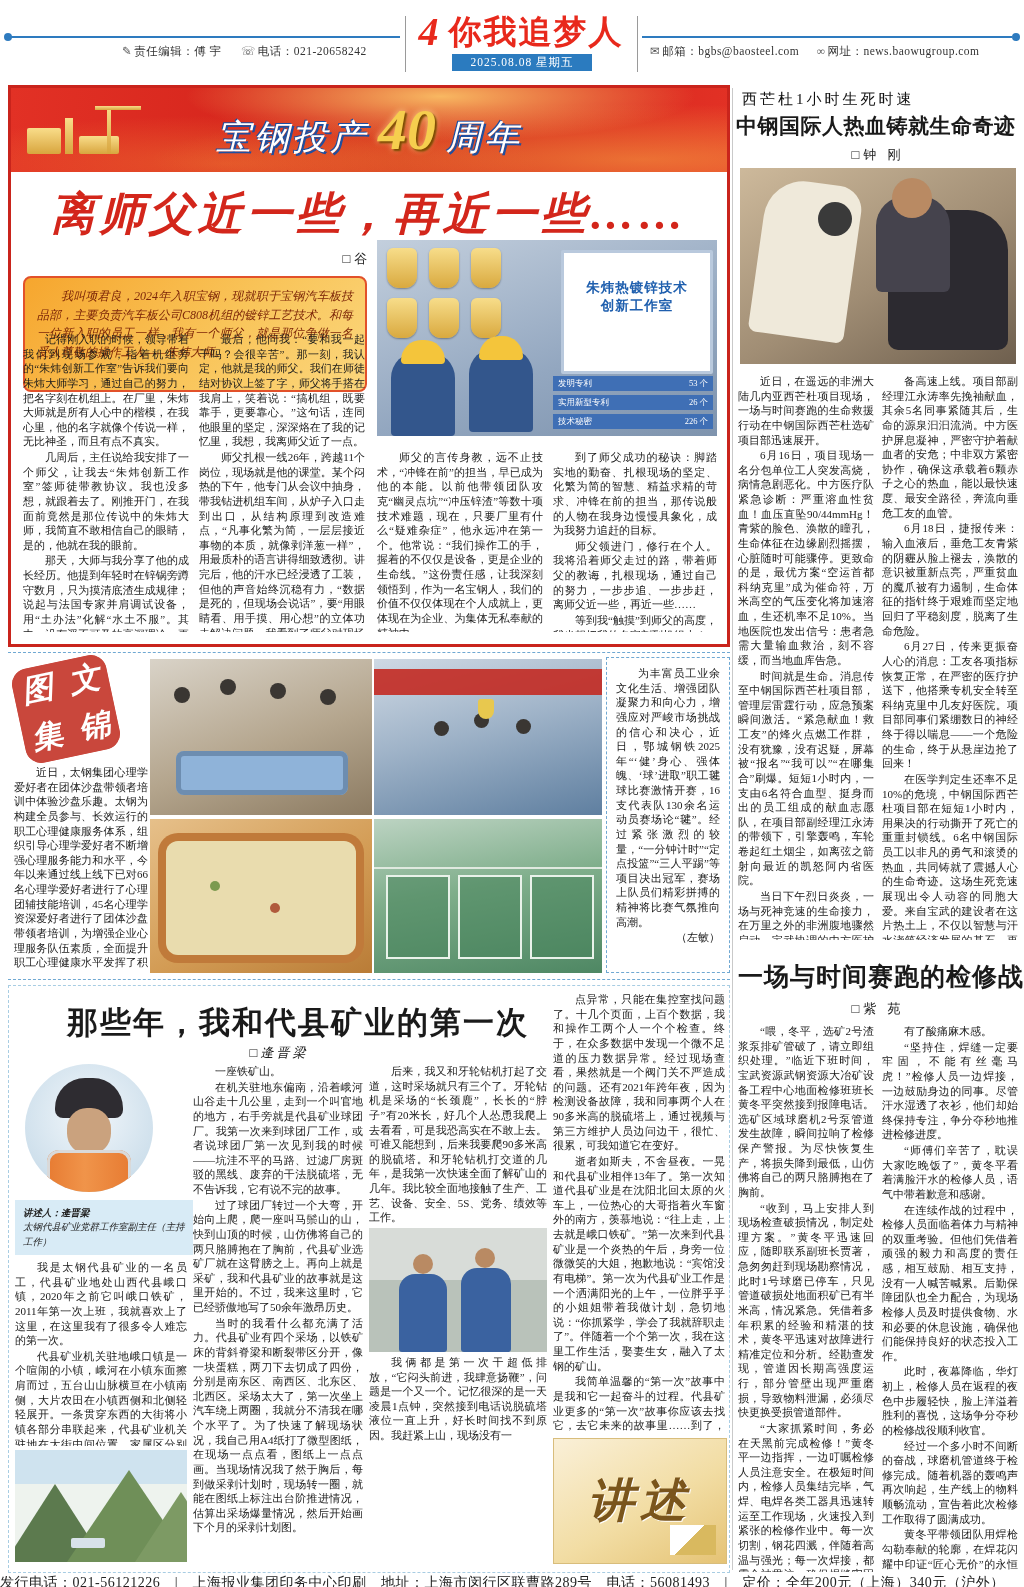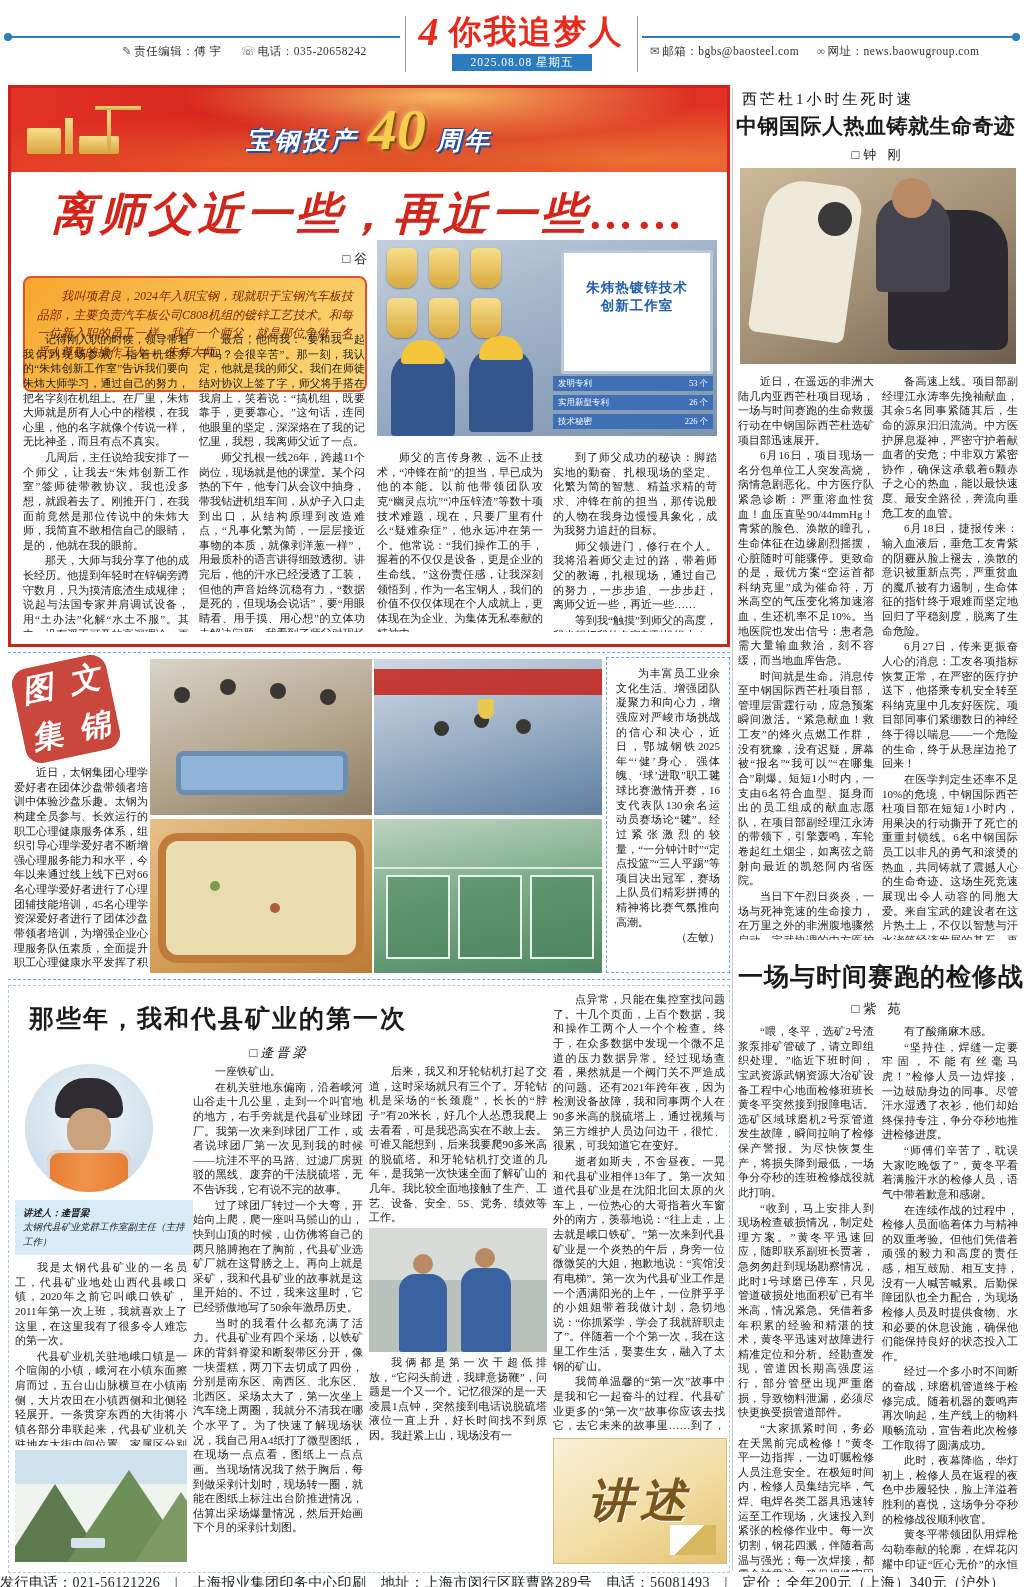--- a/index.html
+++ b/index.html
@@ -21,21 +21,21 @@
   .masthead .ttl{font-size:33px;font-weight:bold;letter-spacing:2px}
   .h-date{background:#2b7bbf;color:#fff;font-size:11.5px;text-align:center;line-height:17px;letter-spacing:1px}
   
   .lead-box{border:3px solid #c9241c}
   .banner{left:0;top:0;width:716px;height:84px;overflow:hidden;
     background:radial-gradient(ellipse at 60% 10%,rgba(255,210,110,.85),rgba(255,190,80,0) 42%),
                radial-gradient(ellipse at 88% 85%,rgba(250,180,70,.5),rgba(250,180,70,0) 55%),
                radial-gradient(ellipse at 30% 90%,rgba(250,160,60,.35),rgba(250,160,60,0) 45%),
                linear-gradient(95deg,#e23125,#cf1f18 55%,#e23125)}
   .banner-text{width:100%;text-align:center;line-height:84px;white-space:nowrap}
-  .banner-text .w{color:#fff;font-weight:bold;font-style:italic;font-size:25px;letter-spacing:3px;
+  .banner-text .w{color:#fff;font-weight:normal;font-style:italic;font-size:35px;letter-spacing:3px;
       text-shadow:2px 2px 0 #1f4fa0,-1px -1px 0 #1f4fa0}
   .banner-text .n{color:#f6ce4e;font-weight:bold;font-style:italic;font-size:58px;margin:0 6px;
       text-shadow:2px 2px 2px #7a4a00,0 0 6px rgba(255,230,150,.8)}
   .fct{background:linear-gradient(#f9dd8a,#d8a53e)}
   .lead-hl{color:#d3261b;font-weight:bold;font-style:italic;font-size:45px;letter-spacing:4px;
       text-align:center;white-space:nowrap}
   .byline{text-align:center;font-size:13px;letter-spacing:4px;color:#222}
   .quote{background:linear-gradient(135deg,#f6a62e,#f9c459 55%,#fbd77d);border:2px solid #e2512a;border-radius:8px;
       padding:9px 12px;color:#7c2508;font-size:12px;line-height:1.55;font-style:italic;text-align:justify;text-indent:2em}
   .photo{overflow:hidden}
@@ -71,21 +71,21 @@
   .gal-photo3{background:linear-gradient(150deg,#e6c08a,#d39c55 55%,#b97c37)}
   .gal-photo4{background:linear-gradient(170deg,#bcd3c2,#7fae8b 45%,#4e8763)}
   .gal-right{border:1px dashed #6fa8d2;padding:8px 9px}
   .head-dot{position:absolute;border-radius:50%;background:#3a3632}
   .banner-strip{position:absolute;left:0;top:10px;width:100%;height:26px;background:#c32a22;opacity:.9}
   .court{position:absolute;border:2px solid #e9f2ea;background:rgba(70,130,90,.55)}
   .tray{position:absolute;left:16px;top:22px;right:16px;bottom:18px;border-radius:12px;background:#e9dcae;
       box-shadow:0 0 0 8px #c07a3a}
   
   .mine-box{border:1px dashed #a8cde3}
-  .m-hl{font-size:25px;letter-spacing:2px;text-align:left;white-space:nowrap}
+  .m-hl{font-size:31px;letter-spacing:2px;text-align:right;white-space:nowrap}
   .m-byline{text-align:center;font-size:13px;font-style:italic;letter-spacing:3px}
   .portrait{border-radius:50%;background:radial-gradient(circle at 50% 40%,#f2f7fb,#cfe0ec 70%,#b5cede);overflow:hidden}
   .hat{position:absolute;left:30px;top:14px;width:68px;height:40px;border-radius:30px 30px 8px 8px;background:#2e2c31}
   .face{position:absolute;left:42px;top:44px;width:44px;height:46px;border-radius:45%;background:#caa27e}
   .vest{position:absolute;left:22px;top:86px;width:84px;height:46px;border-radius:12px 12px 0 0;
       background:linear-gradient(90deg,#e77b32,#f0944a 45%,#e77b32);box-shadow:inset 0 0 0 3px #d9d9d9}
   .m-caption{background:#d8ebf6;padding:6px 8px;font-size:9.5px;line-height:1.5;font-style:italic;color:#222}
   .m-caption b{font-style:italic}
   .land{background:linear-gradient(#cfe3ef 0 30%,#eef3ee 30%);overflow:hidden}
   .mtn{position:absolute;width:0;height:0;border-style:solid}
@@ -110,21 +110,21 @@
 <div class="page">
 
   <div class="abs h-dot" style="left:4px;top:33px"></div>
   <div class="abs h-line" style="left:10px;top:36px;width:390px"></div>
   <div class="abs h-line" style="left:642px;top:36px;width:370px"></div>
   <div class="abs h-dot" style="left:1012px;top:33px"></div>
 
   <div class="abs h-meta" style="left:122px;top:44px">
     <span class="ico">✎</span><span>责任编辑：傅 宇</span>
     <span style="margin-left:16px"></span>
-    <span class="ico">☏</span><span>电话：035-20658242</span>
+    <span class="ico">☏</span><span>电话：021-20658242</span>
   </div>
 
   <div class="abs h-sep" style="left:405px;top:16px;height:56px"></div>
   <div class="abs h-sep" style="left:637px;top:16px;height:56px"></div>
 
   <div class="abs masthead" style="left:406px;top:8px;width:230px">
     <span class="num">4</span><span class="ttl">你我追梦人</span>
   </div>
   <div class="abs h-date" style="left:452px;top:54px;width:140px;height:17px">2025.08.08 星期五</div>
 
@@ -332,29 +332,29 @@
     <div class="abs tell-logo" style="left:544px;top:452px;width:172px;height:124px">
       <span class="tell-txt">讲述</span>
       <div class="tell-fold"></div>
     </div>
   </div>
 
   <div class="abs sans p-hl" style="left:738px;top:960px;width:282px;font-weight:bold">一场与时间赛跑的检修战</div>
   <div class="abs byline" style="left:736px;top:1000px;width:284px">□紫  苑</div>
 
   <div class="abs col" style="left:738px;top:1024px;width:136px;height:548px">
-    <p class="bp">“喂，冬平，选矿2号渣浆泵排矿管破了，请立即组织处理。”临近下班时间，宝武资源武钢资源大冶矿设备工程中心地面检修班班长黄冬平突然接到报障电话。选矿区域球磨机2号泵管道发生故障，瞬间拉响了检修保产警报。为尽快恢复生产，将损失降到最低，一场争分夺秒的连班检修战役就此打响。</p>
+    <p class="bp">“喂，冬平，选矿2号渣浆泵排矿管破了，请立即组织处理。”临近下班时间，宝武资源武钢资源大冶矿设备工程中心地面检修班班长黄冬平突然接到报障电话。选矿区域球磨机2号泵管道发生故障，瞬间拉响了检修保产警报。为尽快恢复生产，将损失降到最低，山仿佛将自己的两只胳膊抱在了胸前。</p>
     <p class="bp">“收到，马上安排人到现场检查破损情况，制定处理方案。”黄冬平迅速回应，随即联系副班长贾著，急匆匆赶到现场勘察情况，此时1号球磨已停车，只见管道破损处地面积矿已有半米高，情况紧急。凭借着多年积累的经验和精湛的技术，黄冬平迅速对故障进行精准定位和分析。经勘查发现，管道因长期高强度运行，部分管壁出现严重磨损，导致物料泄漏，必须尽快更换受损管道部件。</p>
     <p class="bp">“大家抓紧时间，务必在天黑前完成检修！”黄冬平一边指挥，一边叮嘱检修人员注意安全。在极短时间内，检修人员集结完毕，气焊、电焊各类工器具迅速转运至工作现场，火速投入到紧张的检修作业中。每一次切割，钢花四溅，伴随着高温与强光；每一次焊接，都需全神贯注，确保焊缝牢固可靠。站姿手势始终保持一种姿态，四肢很快就</p>
   </div>
   <div class="abs col" style="left:882px;top:1024px;width:136px;height:548px">
     <p class="bp">有了酸痛麻木感。</p>
     <p class="bp">“坚持住，焊缝一定要牢固，不能有丝毫马虎！”检修人员一边焊接，一边鼓励身边的同事。尽管汗水湿透了衣衫，他们却始终保持专注，争分夺秒地推进检修进度。</p>
     <p class="bp">“师傅们辛苦了，耽误大家吃晚饭了”，黄冬平看着满脸汗水的检修人员，语气中带着歉意和感谢。</p>
     <p class="bp">在连续作战的过程中，检修人员面临着体力与精神的双重考验。但他们凭借着顽强的毅力和高度的责任感，相互鼓励、相互支持，没有一人喊苦喊累。后勤保障团队也全力配合，为现场检修人员及时提供食物、水和必要的休息设施，确保他们能保持良好的状态投入工作。</p>
+    <p class="bp">此时，夜幕降临，华灯初上，检修人员在返程的夜色中步履轻快，脸上洋溢着胜利的喜悦，这场争分夺秒的检修战役顺利收官。</p>
     <p class="bp">经过一个多小时不间断的奋战，球磨机管道终于检修完成。随着机器的轰鸣声再次响起，生产线上的物料顺畅流动，宣告着此次检修工作取得了圆满成功。</p>
-    <p class="bp">此时，夜幕降临，华灯初上，检修人员在返程的夜色中步履轻快，脸上洋溢着胜利的喜悦，这场争分夺秒的检修战役顺利收官。</p>
     <p class="bp">黄冬平带领团队用焊枪勾勒奉献的轮廓，在焊花闪耀中印证“匠心无价”的永恒信条，让每一次逆风而行的背影都成为资源精神最生动的注脚。</p>
   </div>
 
   <div class="abs footer" style="left:0;top:1574px">发行电话：021-56121226　|　上海报业集团印务中心印刷　地址：上海市闵行区联曹路289号　电话：56081493　|　定价：全年200元（上海）340元（沪外）</div>
 
 </div>
 
 </body></html>

